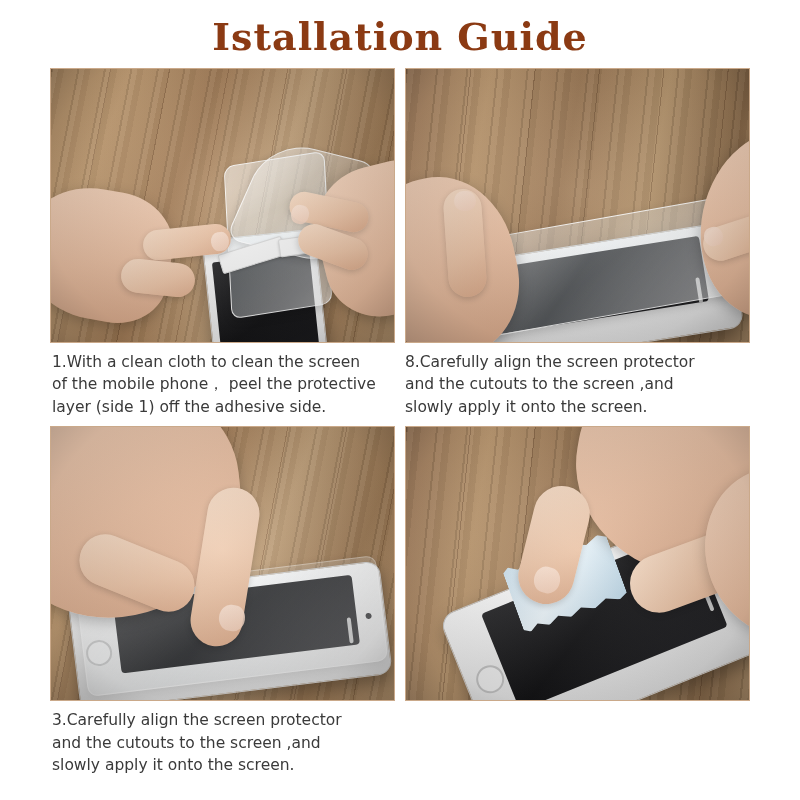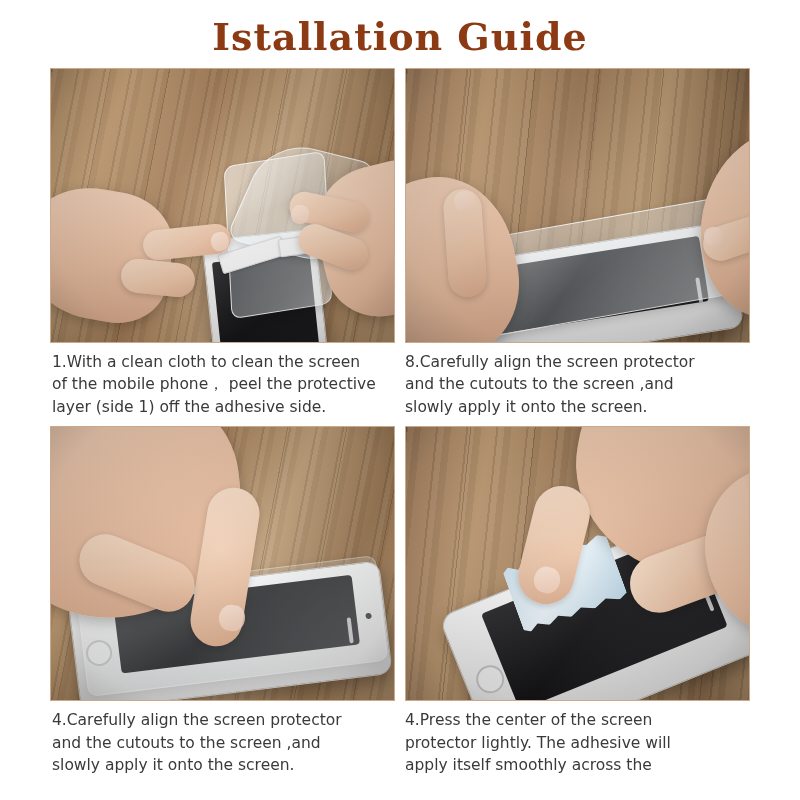--- a/index.html
+++ b/index.html
@@ -273,21 +273,21 @@
 
         <div class="film" style="left:30px; top:146px; width:300px; height:104px; transform:rotate(-7deg); border-radius:10px; opacity:.5;"></div>
 
         <div class="hand" style="left:-60px; top:-40px; width:250px; height:230px; border-radius:50% 45% 55% 50%; transform:rotate(-6deg);"></div>
         <div class="finger" style="left:148px; top:60px; width:52px; height:160px; border-radius:40px; transform:rotate(9deg);"></div>
         <div class="nail" style="left:168px; top:178px; width:26px; height:26px; transform:rotate(9deg);"></div>
         <div class="finger" style="left:26px; top:120px; width:120px; height:52px; border-radius:40px; transform:rotate(22deg);"></div>
 
         <div class="vignette"></div>
       </div>
-      <div class="caption left">4.Carefully align the screen protector
+      <div class="caption left">3.Carefully align the screen protector
 and the cutouts to the screen ,and
 slowly apply it onto the screen.</div>
     </div>
 
     <div class="cell">
       <div class="photo">
         <div class="wood dark"></div>
 
         <div class="phone" style="left:50px; top:130px; width:290px; height:150px; transform:rotate(-22deg); border-radius:16px;">
           <div class="screen" style="left:40px; top:12px; right:26px; bottom:34px; border-radius:4px;"></div>
@@ -300,19 +300,16 @@
                     clip-path: polygon(0% 6%, 6% 0%, 14% 8%, 24% 0%, 34% 8%, 45% 0%, 56% 8%, 68% 0%, 80% 8%, 92% 0%, 100% 7%, 100% 94%, 92% 100%, 80% 92%, 68% 100%, 56% 92%, 45% 100%, 34% 92%, 24% 100%, 14% 92%, 6% 100%, 0% 94%);"></div>
 
         <div class="hand" style="left:170px; top:-70px; width:250px; height:220px; border-radius:48% 52% 50% 50%; transform:rotate(10deg);"></div>
         <div class="finger" style="left:120px; top:58px; width:56px; height:120px; border-radius:40px; transform:rotate(14deg);"></div>
         <div class="nail" style="left:128px; top:140px; width:26px; height:26px; transform:rotate(14deg);"></div>
         <div class="finger" style="left:222px; top:116px; width:126px; height:58px; border-radius:40px; transform:rotate(-20deg);"></div>
         <div class="hand" style="left:300px; top:40px; width:150px; height:170px; border-radius:50%; transform:rotate(-16deg);"></div>
 
         <div class="vignette"></div>
       </div>
-      <div class="caption">4.Press the center of the screen
-protector lightly. The adhesive will
-apply itself smoothly across the</div>
     </div>
 
   </div>
 </div>
 
 </body></html>

